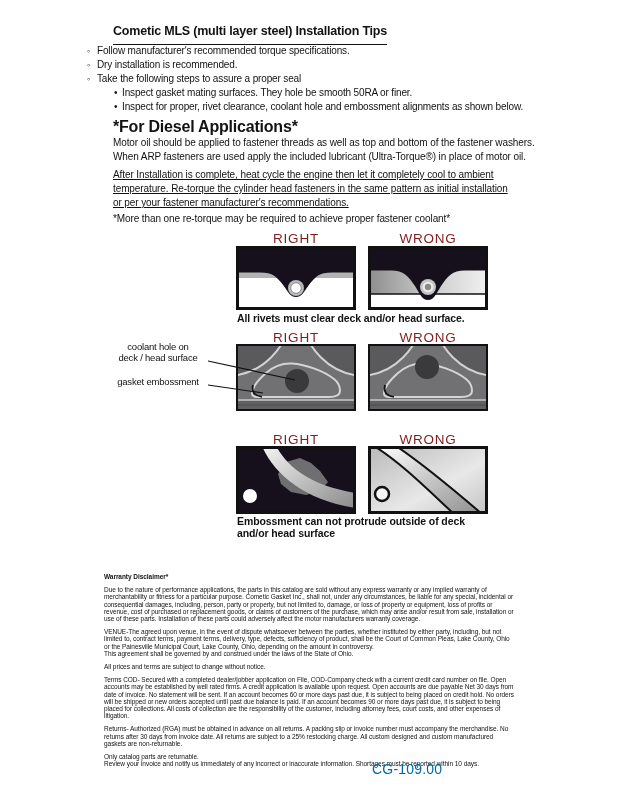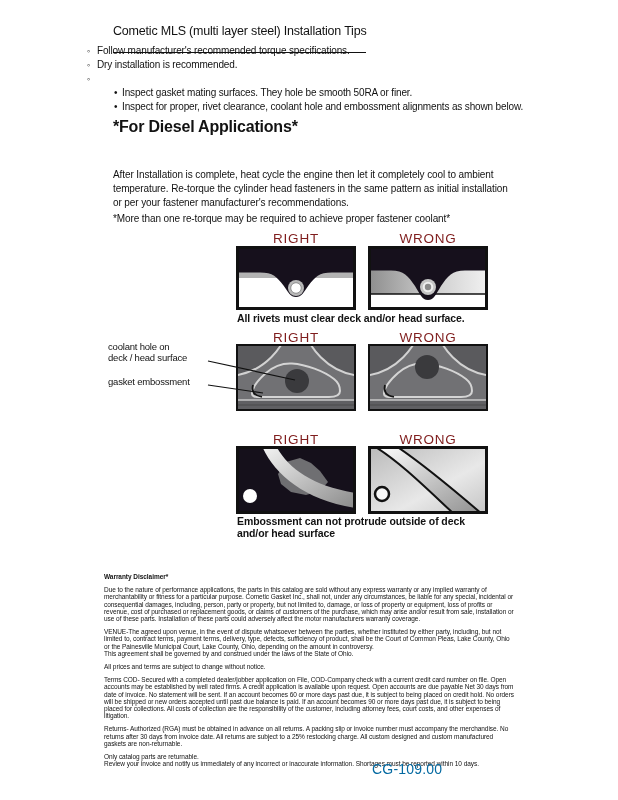--- a/index.html
+++ b/index.html
@@ -1,30 +1,30 @@
 <!DOCTYPE html>
 <html><head>
 <meta charset="utf-8">
 <style>
   html,body{margin:0;padding:0;background:#fff;}
   .page{position:relative;width:618px;height:800px;background:#fff;overflow:hidden;
         font-family:"Liberation Sans",sans-serif;color:#121212;}
   .abs{position:absolute;}
-  .title{left:113px;top:24px;font-size:12.5px;font-weight:normal;letter-spacing:-0.2px;
-         border-bottom:1.6px solid #111;padding-bottom:14px;}
+  .title{left:113px;top:24px;font-size:12.5px;font-weight:bold;letter-spacing:-0.2px;
+         border-bottom:1.6px solid #111;padding-bottom:6px;}
   .bullets{left:87px;top:44px;width:470px;font-size:10px;line-height:14px;letter-spacing:-0.15px;}
   .bl{display:flex;}
   .bl .mk{width:10px;flex:0 0 10px;font-size:9px;}
   .bl.sub{margin-left:27px;}
   .bl.sub .mk{width:8px;flex:0 0 8px;font-size:10px;}
   .h2{left:113px;top:118px;font-size:16px;font-weight:bold;letter-spacing:-0.2px;}
   .para{left:113px;width:470px;font-size:10px;line-height:14px;letter-spacing:-0.1px;white-space:pre-line;}
   .dlabel{width:120px;text-align:center;font-size:13.5px;letter-spacing:0.8px;color:#7f1d1d;}
   .cap{font-size:10.5px;font-weight:700;letter-spacing:-0.1px;line-height:11.5px;white-space:pre-line;}
-  .sidelab{width:100px;text-align:left;font-size:9.5px;line-height:10.5px;letter-spacing:-0.2px;white-space:pre-line;}
+  .sidelab{width:100px;text-align:center;font-size:9.5px;line-height:10.5px;letter-spacing:-0.2px;white-space:pre-line;}
   .disc{left:104px;top:573px;width:412px;font-size:6.5px;line-height:7.2px;letter-spacing:-0.05px;}
   .disc .dh{font-weight:bold;margin-bottom:6px;}
   .disc p{margin:0 0 6px 0;white-space:pre-line;}
   .pagenum{left:372px;top:761px;font-size:14px;letter-spacing:0.2px;color:#0369a1;}
   svg{display:block;}
 </style>
 </head>
 <body>
 
 <div class="page">
@@ -35,33 +35,36 @@
     <div class="bl">
       <span class="mk">◦</span>
       <span>Follow manufacturer's recommended torque specifications.</span>
     </div>
     <div class="bl">
       <span class="mk">◦</span>
       <span>Dry installation is recommended.</span>
     </div>
     <div class="bl">
       <span class="mk">◦</span>
+      <span>Take the following steps to assure a proper seal</span>
     </div>
     <div class="bl sub">
       <span class="mk">•</span>
       <span>Inspect gasket mating surfaces. They hole be smooth 50RA or finer.</span>
     </div>
     <div class="bl sub">
       <span class="mk">•</span>
       <span>Inspect for proper, rivet clearance, coolant hole and embossment alignments as shown below.</span>
     </div>
   </div>
 
   <div class="abs h2">*For Diesel Applications*</div>
-  <div class="abs para" style="top:168px;">After Installation is complete, heat cycle the engine then let it completely cool to ambient
+  <div class="abs para" style="top:136px;">Motor oil should be applied to fastener threads as well as top and bottom of the fastener washers.
+When ARP fasteners are used apply the included lubricant (Ultra-Torque®) in place of motor oil.</div>
+  <div class="abs para" style="top:168px;text-decoration:underline;">After Installation is complete, heat cycle the engine then let it completely cool to ambient
 temperature. Re-torque the cylinder head fasteners in the same pattern as initial installation
 or per your fastener manufacturer's recommendations.</div>
   <div class="abs para" style="top:212px;">*More than one re-torque may be required to achieve proper fastener coolant*</div>
 
   <div class="abs dlabel" style="left:236px;top:231px;">RIGHT</div>
   <div class="abs dlabel" style="left:368px;top:231px;">WRONG</div>
 
   <div class="abs" style="left:236px;top:246px;">
     <svg width="120" height="64" viewBox="0 0 120 64">
       <rect x="1.5" y="1.5" width="117" height="61" fill="#ffffff"></rect>

